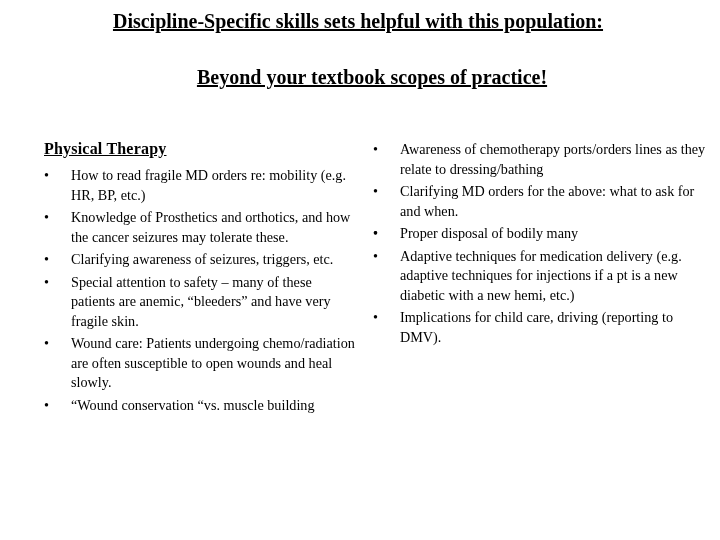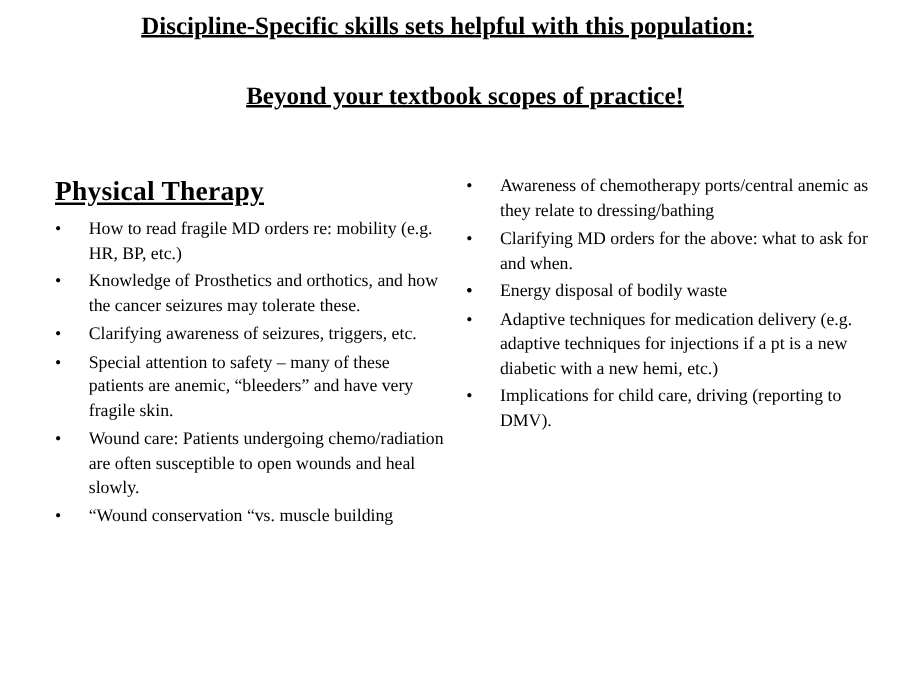--- a/index.html
+++ b/index.html
@@ -5,21 +5,21 @@
   html, body { margin:0; padding:0; background:#ffffff; }
   body { width:720px; height:540px; position:relative; overflow:hidden;
          font-family:"Liberation Serif","DejaVu Serif",serif; color:#000; }
   .title { position:absolute; left:12px; width:720px; text-align:center;
            font-weight:bold; font-size:20px; text-decoration:underline; }
   .t1 { top:10px; left:-2px; }
   .t2 { top:66px; }
   .col { position:absolute; top:140px; }
   .col.left { left:44px; width:312px; }
   .col.right { left:373px; width:340px; }
-  .head { font-size:22px; font-weight:bold; text-decoration:underline; margin:0 0 8px 0; letter-spacing:0.2px; }
+  .head { font-size:16px; font-weight:bold; text-decoration:underline; margin:0 0 8px 0; letter-spacing:0.2px; }
   ul { list-style:none; margin:0; padding:0; }
   li { position:relative; padding-left:27px; font-size:14.2px; line-height:19.5px; margin-bottom:3px; }
   li .bullet { position:absolute; left:0; top:0; }
 </style>
 </head>
 <body>
 
 <div class="title t1">Discipline-Specific skills sets helpful with this population:</div>
 <div class="title t2">Beyond your textbook scopes of practice!</div>
 
@@ -30,20 +30,20 @@
     <li><span class="bullet">•</span><span>Knowledge of Prosthetics and orthotics, and how the cancer seizures may tolerate these.</span></li>
     <li><span class="bullet">•</span><span>Clarifying awareness of seizures, triggers, etc.</span></li>
     <li><span class="bullet">•</span><span>Special attention to safety – many of these patients are anemic, “bleeders” and have very fragile skin.</span></li>
     <li><span class="bullet">•</span><span>Wound care:  Patients undergoing chemo/radiation are often susceptible to open wounds and heal slowly.</span></li>
     <li><span class="bullet">•</span><span>“Wound conservation “vs. muscle building</span></li>
   </ul>
 </div>
 
 <div class="col right">
   <ul>
-    <li><span class="bullet">•</span><span>Awareness of chemotherapy ports/central anemic as they relate to dressing/bathing</span></li>
+    <li><span class="bullet">•</span><span>Awareness of chemotherapy ports/orders lines as they relate to dressing/bathing</span></li>
     <li><span class="bullet">•</span><span>Clarifying MD orders for the above:  what to ask for and when.</span></li>
     <li><span class="bullet">•</span></li>
-    <li><span class="bullet">•</span><span>Energy disposal of bodily waste</span></li>
+    <li><span class="bullet">•</span><span>Proper disposal of bodily many</span></li>
     <li><span class="bullet">•</span><span>Adaptive techniques for medication delivery (e.g. adaptive techniques for injections if a pt is a new diabetic with a new hemi, etc.)</span></li>
     <li><span class="bullet">•</span><span>Implications for child care, driving (reporting to DMV).</span></li>
   </ul>
 </div>
 
 </body></html>

